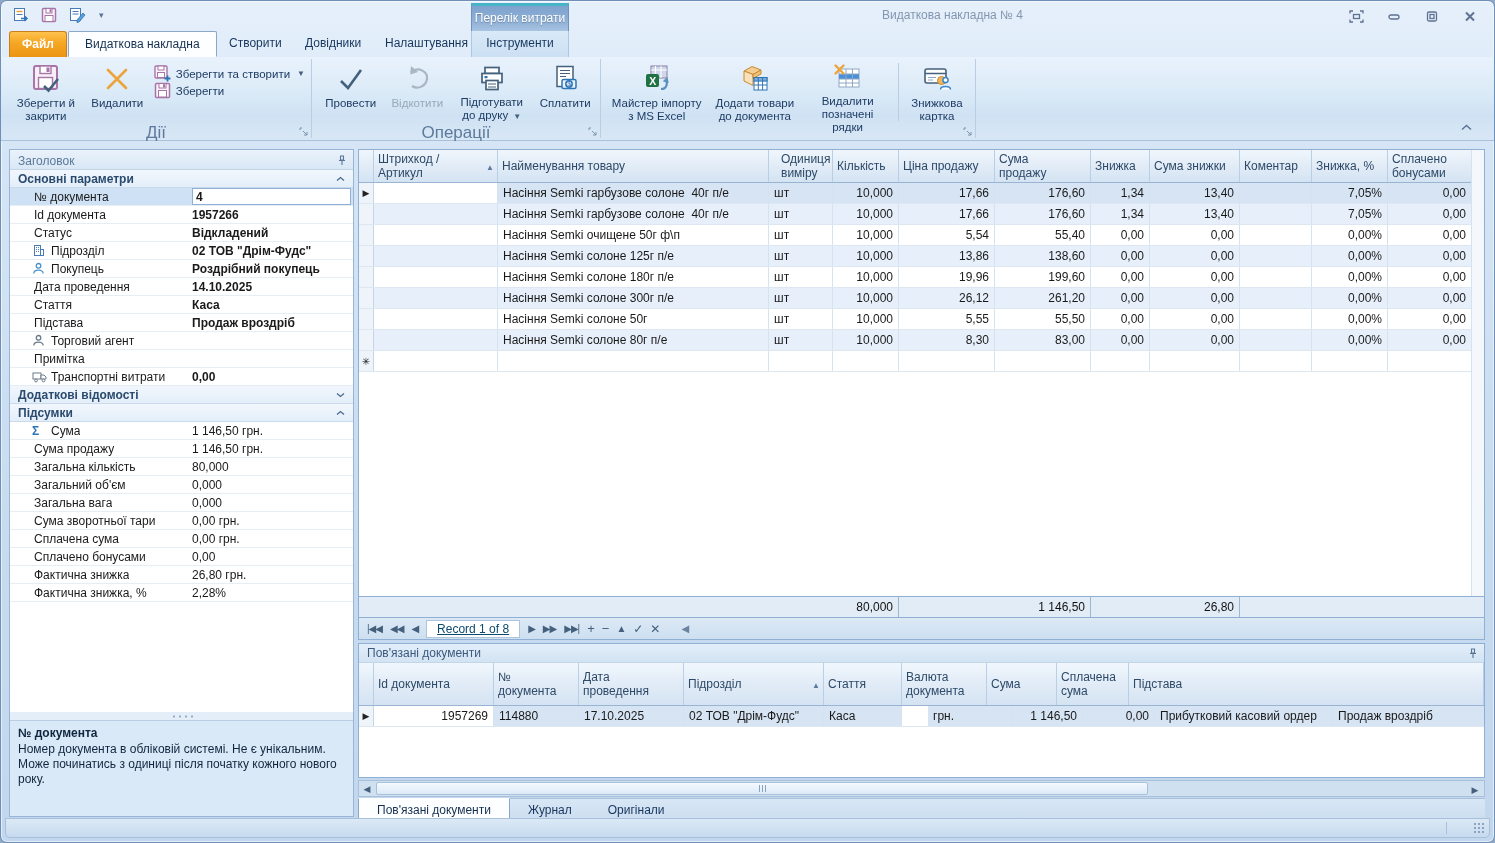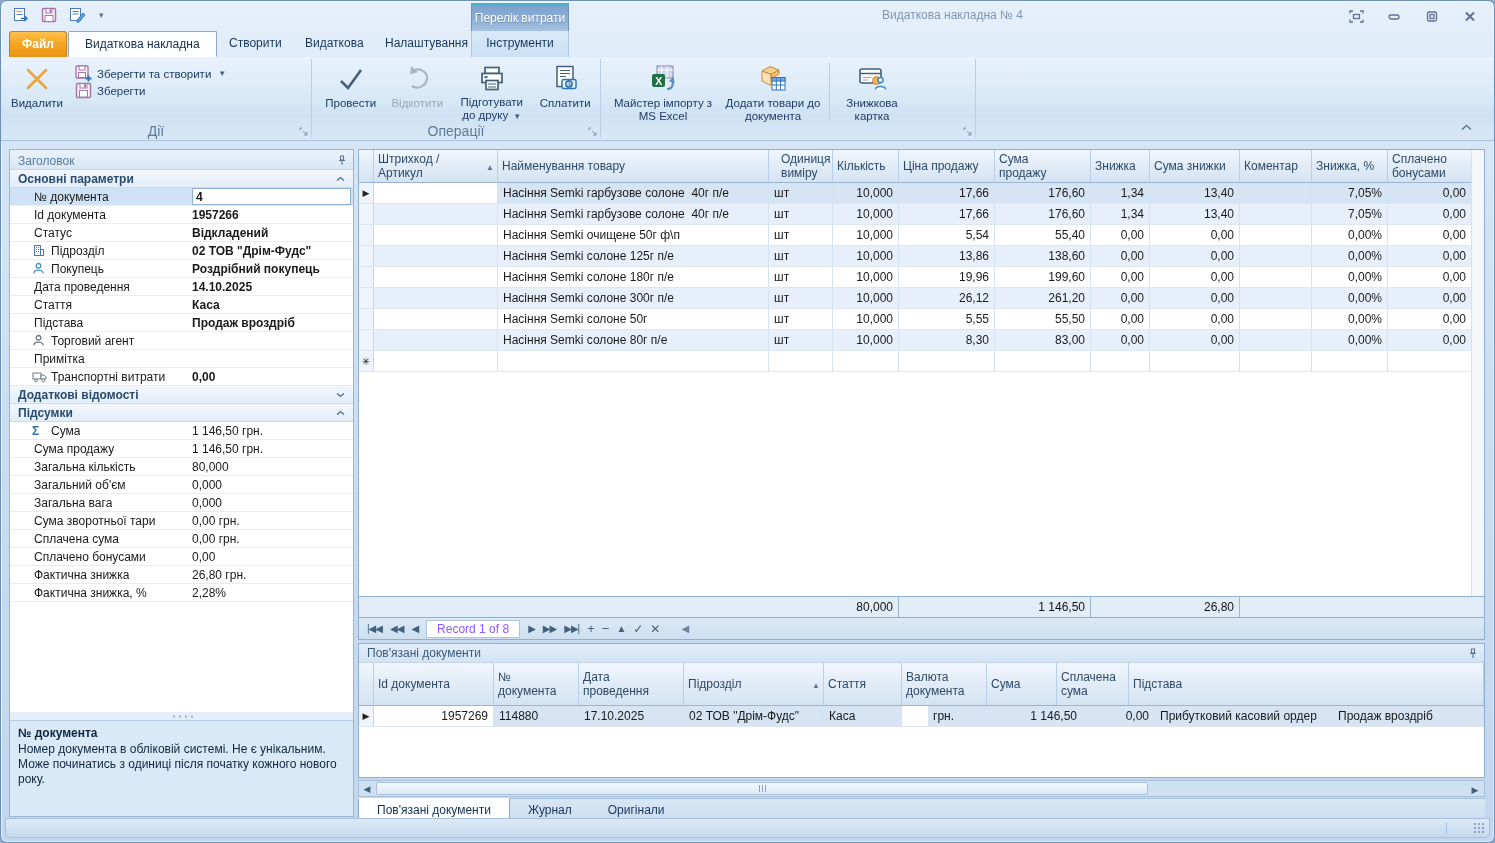--- a/index.html
+++ b/index.html
@@ -45,21 +45,21 @@
     background:linear-gradient(#d9e9f8,#cbe0f3); border-left:1px solid #aec6e2; border-right:1px solid #aec6e2; }
 
   
   .ribbon {
     position:absolute; left:0; top:56px; right:0; height:84px;
     background:linear-gradient(#e9f2fc, #dcebf8 40%, #cfe2f3 70%, #d8e7f5);
     border-bottom:1px solid #a8c0da;
   }
   .rgroup { position:absolute; top:2px; bottom:2px; border-right:1px solid #b9cde3; }
   .rgroup-inner { position:absolute; left:0; right:0; top:2px; bottom:15px; display:flex; align-items:stretch; padding:0 4px; }
-  .rgroup-label { position:absolute; left:0; right:0; bottom:1px; height:14px; text-align:center; font-size:14px; color:#5d7a9c; }
+  .rgroup-label { position:absolute; left:0; right:0; bottom:1px; height:14px; text-align:center; font-size:17px; color:#5d7a9c; }
   .dlg-launch { position:absolute; right:3px; bottom:2px; }
   .g-actions { left:0; width:311px; }
   .g-operations { left:311px; width:289px; }
   .g-editing { left:600px; width:375px; }
   .rbtn { display:flex; flex-direction:column; align-items:center; justify-content:flex-start; padding:2px 4px 0; border-radius:3px; text-align:center; color:#1e3c64; }
   .rbtn .ricon { height:32px; display:flex; align-items:center; justify-content:center; }
   .rbtn .rlabel { font-size:11.5px; line-height:13px; margin-top:2px; }
   .rbtn.disabled { color:#9aa8b8; }
   .small-stack { display:flex; flex-direction:column; justify-content:flex-start; padding:4px 2px 0 6px; }
   .sbtn { display:flex; align-items:center; gap:5px; color:#1e3c64; font-size:11.5px; white-space:nowrap; }
@@ -108,21 +108,21 @@
   .gr.sel .gc { background:#d6e4f4; }
   .gr.sel .gc.focus { background:#fff; }
   .gi { flex:0 0 15px; background:#eef4fa; border-right:1px solid #c4d6e8; display:flex; align-items:center; justify-content:center; font-size:9px; color:#222; }
   .gc { border-right:1px solid #d5e3f1; padding:0 5px; display:flex; align-items:center; white-space:pre; overflow:hidden; font-size:12px; }
   .gc.r { justify-content:flex-end; }
   .totals { flex:0 0 21px; background:#e2ecf7; border:1px solid #8fb0d4; border-top:none; display:flex; align-items:center; }
   .tcell { height:100%; display:flex; align-items:center; justify-content:flex-end; padding:0 5px; font-size:12px; color:#111; }
   .tcell.vsep { border-right:1px solid #9eb6d2; }
   .navigator { flex:0 0 22px; background:linear-gradient(#dcE9f6,#cddff0); border:1px solid #8fb0d4; border-top:none; display:flex; align-items:center; padding-left:4px; color:#44607c; }
   .nav-btn { padding:0 4px; font-size:10px; letter-spacing:-1px; color:#44607c; }
-  .nav-rec { background:#fff; border:1px solid #aec4da; padding:1px 10px; font-size:12px; color:#8b5cf6; margin:0 4px; letter-spacing:0; }
+  .nav-rec { background:#fff; border:1px solid #aec4da; padding:1px 10px; font-size:12px; color:#0c4a6e; margin:0 4px; letter-spacing:0;text-decoration:underline; }
   .nav-scroll-left { margin-left:14px; color:#6c84a0; }
 
   .related { flex:0 0 135px; margin-top:3px; background:#fff; border:1px solid #8fb0d4; display:flex; flex-direction:column; overflow:hidden; }
   .rel-title { flex:0 0 19px; background:linear-gradient(#e3eefa,#d2e3f3); border-bottom:1px solid #c3d5e9; color:#3c5a7c; padding:0 6px 0 8px; display:flex; justify-content:space-between; align-items:center; }
   .rel-filler { flex:1; background:#fff; }
 
   .hscroll { flex:0 0 17px; margin-top:2px; background:#cfe0f1; border:1px solid #a8c0da; display:flex; align-items:center; position:relative; }
   .hs-btn { width:16px; height:15px; display:flex; align-items:center; justify-content:center; color:#44607c; font-size:9px; }
   .hs-thumb { position:absolute; left:17px; width:772px; top:1px; bottom:1px; background:linear-gradient(#f4f9fe,#dceaf7); border:1px solid #a8c0da; border-radius:2px; display:flex; align-items:center; justify-content:center; gap:2px; }
   .hs-grip { width:1px; height:7px; background:#8aa4c0; }
@@ -211,29 +211,41 @@
             <path d="M3 2.5 L11 10.5 M11 2.5 L3 10.5"></path>
           </svg>
         </div>
     </div>
   </div>
 
   <div class="tabrow">
     <div class="tab tab-file">Файл</div>
     <div class="tab tab-active">Видаткова накладна</div>
     <div class="tab tab-create">Створити</div>
-    <div class="tab tab-dict">Видаткова</div>
+    <div class="tab tab-dict">Довідники</div>
     <div class="tab tab-settings">Налаштування</div>
     <div class="tab tab-tools">Інструменти</div>
   </div>
 
   <div class="ribbon">
 
     <div class="rgroup g-actions">
       <div class="rgroup-inner">
+        <div class="rbtn" style="width:86px">
+          <span class="ricon">
+              <svg width="30" height="30" viewBox="0 0 30 30">
+                <rect x="3" y="2" width="23" height="23" rx="2" fill="#f7eef7" stroke="#a775a7" stroke-width="2"></rect>
+                <rect x="9" y="2" width="11" height="7.5" fill="#fff" stroke="#a775a7" stroke-width="1.4"></rect>
+                <rect x="15.5" y="3.5" width="3" height="4.5" fill="#a775a7"></rect>
+                <rect x="7.5" y="13.5" width="14" height="11" fill="#fff" stroke="#a775a7" stroke-width="1.4"></rect>
+                <polyline points="13,22 17.5,26.5 27,15" stroke="#44607c" stroke-width="2.6" fill="none"></polyline>
+              </svg>
+            </span>
+          <span class="rlabel">Зберегти й закрити</span>
+        </div>
         <div class="rbtn" style="width:64px">
           <span class="ricon">
               <svg width="28" height="28" viewBox="0 0 28 28">
                 <path d="M5 5 L23 23 M23 5 L5 23" stroke="#eca33c" stroke-width="2.6" stroke-linecap="round"></path>
               </svg>
             </span>
           <span class="rlabel">Видалити</span>
         </div>
         <div class="small-stack">
           <div class="sbtn">
@@ -349,20 +361,35 @@
                 <path d="M4 7 v10 l9 4.5 v-11 z" fill="#f9e2bb" stroke="#c88a30"></path>
                 <path d="M13 10.5 l8 -4.5 v4 l-8 4.5 z" fill="#eec27a" stroke="#c88a30"></path>
                 <rect x="14" y="13.5" width="13" height="12.5" fill="#fff" stroke="#2e75b6"></rect>
                 <rect x="14" y="13.5" width="13" height="3.6" fill="#7aabdb" stroke="#2e75b6"></rect>
                 <line x1="18.3" y1="13.5" x2="18.3" y2="26" stroke="#2e75b6"></line>
                 <line x1="22.6" y1="13.5" x2="22.6" y2="26" stroke="#2e75b6"></line>
                 <line x1="14" y1="21" x2="27" y2="21" stroke="#2e75b6"></line>
               </svg>
             </span>
           <span class="rlabel">Додати товари до документа</span>
+        </div>
+        <div class="rbtn" style="width:104px">
+          <span class="ricon">
+              <svg width="30" height="30" viewBox="0 0 30 30">
+                <rect x="6" y="6" width="20" height="18" fill="#fff" stroke="#8fa8c4"></rect>
+                <rect x="6" y="11" width="20" height="5" fill="#4a90d9"></rect>
+                <line x1="6" y1="16" x2="26" y2="16" stroke="#8fa8c4"></line>
+                <line x1="6" y1="20" x2="26" y2="20" stroke="#8fa8c4"></line>
+                <line x1="6" y1="11" x2="26" y2="11" stroke="#8fa8c4"></line>
+                <line x1="13" y1="6" x2="13" y2="24" stroke="#8fa8c4"></line>
+                <line x1="19.5" y1="6" x2="19.5" y2="24" stroke="#8fa8c4"></line>
+                <path d="M2.5 2.5 L10.5 10.5 M10.5 2.5 L2.5 10.5" stroke="#eca33c" stroke-width="2.4" stroke-linecap="round"></path>
+              </svg>
+            </span>
+          <span class="rlabel">Видалити позначені рядки</span>
         </div>
         <div class="rsep"></div>
         <div class="rbtn" style="width:76px">
           <span class="ricon">
               <svg width="30" height="30" viewBox="0 0 30 30">
                 <rect x="3" y="5" width="21" height="14" rx="2" fill="#fff" stroke="#44607c" stroke-width="1.6"></rect>
                 <line x1="3" y1="9.5" x2="24" y2="9.5" stroke="#44607c" stroke-width="1.4"></line>
                 <line x1="6" y1="13.5" x2="14" y2="13.5" stroke="#8fa8c4" stroke-width="1.2"></line>
                 <line x1="6" y1="16" x2="11" y2="16" stroke="#8fa8c4" stroke-width="1.2"></line>
                 <circle cx="19.5" cy="16.5" r="4" fill="#f2b65a" stroke="#c88a30"></circle>

